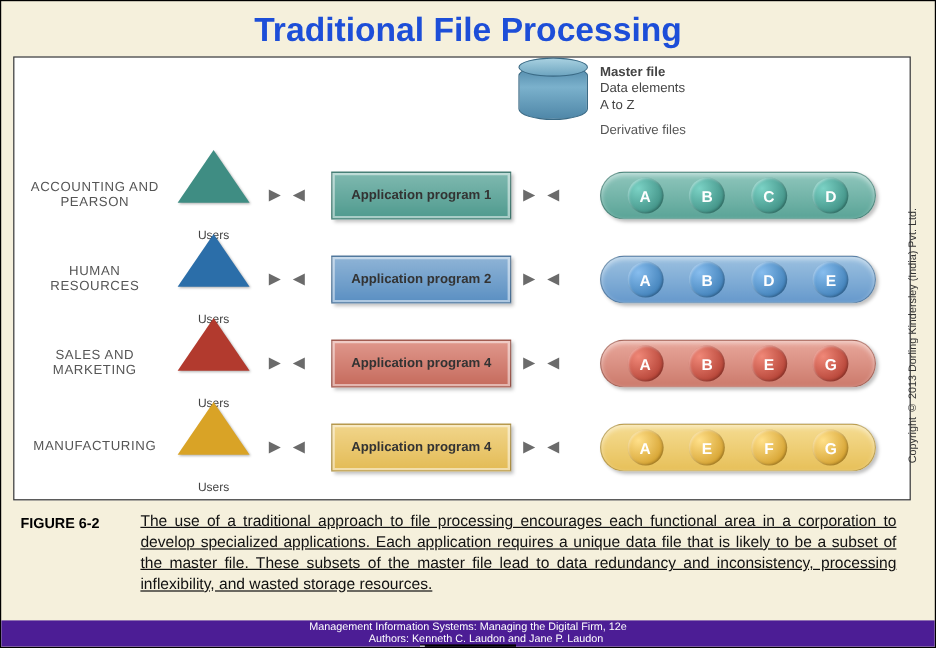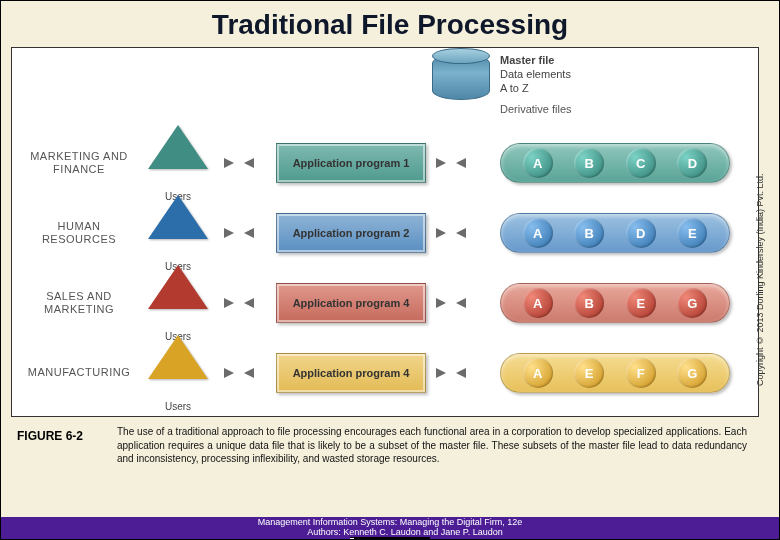--- a/index.html
+++ b/index.html
@@ -7,21 +7,21 @@
     width: 780px; height: 540px;
     background: #f5f0dc;
     font-family: Verdana, Geneva, sans-serif;
     position: relative;
     border: 1px solid #000;
   }
   .title {
     text-align: center;
     font-size: 28px;
     font-weight: bold;
-    color: #0f172a;
+    color: #1d4ed8;
     padding: 8px 0 6px;
   }
   .diagram-frame {
     background: #fff;
     border: 1px solid #333;
     margin: 0 20px 0 10px;
     height: 370px;
     position: relative;
     padding: 16px;
   }
@@ -99,21 +99,21 @@
   .red .tri{border-bottom:44px solid #b23a2e;}
   .red .plaque{background:linear-gradient(#e0988c,#c56a5c);}
   .red .pill{background:linear-gradient(#e8a79b,#cc7a6c);}
   .red .disc{background:radial-gradient(circle at 30% 30%,#f08878,#a32e22);}
   .gold .tri{border-bottom:44px solid #d9a326;}
   .gold .plaque{background:linear-gradient(#f1d58b,#e3bb55);}
   .gold .pill{background:linear-gradient(#f5dc92,#e7c059);}
   .gold .disc{background:radial-gradient(circle at 30% 30%,#ffe08a,#c98f14);}
   .caption-row{display:flex;align-items:flex-start;margin:8px 32px 0 16px;justify-content:center;}
   .fig-label{font-size:12px;font-weight:bold;width:100px;padding-top:4px;}
-  .caption{font-size:10px;color:#111;text-align:justify;line-height:1.35;flex:1;}
+  .caption{font-size:13px;color:#111;text-align:justify;line-height:1.35;flex:1;text-decoration:underline;}
   .footer{
     position:absolute;left:0;right:0;bottom:0;height:22px;
     background:#4c1d95;color:#fff;display:flex;align-items:center;
     font-size:9px;padding:0 8px;justify-content:space-between;flex-direction:column;
   }
   .footer .auth{margin-left:30px;}
   .pearson{
     display:flex;align-items:center;background:#000;
   }
   .pearson-logo{
@@ -141,21 +141,21 @@
     <div class="master-labels">
       <div class="mf">Master file</div>
       <div>Data elements</div>
       <div>A to Z</div>
       <div class="deriv">Derivative files</div>
     </div>
   </div>
 
   <div class="rows" id="rows-container">
       <div class="row teal">
-        <div class="dept">MARKETING AND FINANCE</div>
+        <div class="dept">ACCOUNTING AND PEARSON</div>
         <div class="tri-wrap">
           <div class="tri"></div>
           <div class="tri-label">Users</div>
         </div>
         <div class="arrow"></div>
         <div class="arrow left"></div>
         <div class="plaque">Application program 1</div>
         <div class="arrow" style="margin-left:10px"></div>
         <div class="arrow left"></div>
         <div class="pill">

